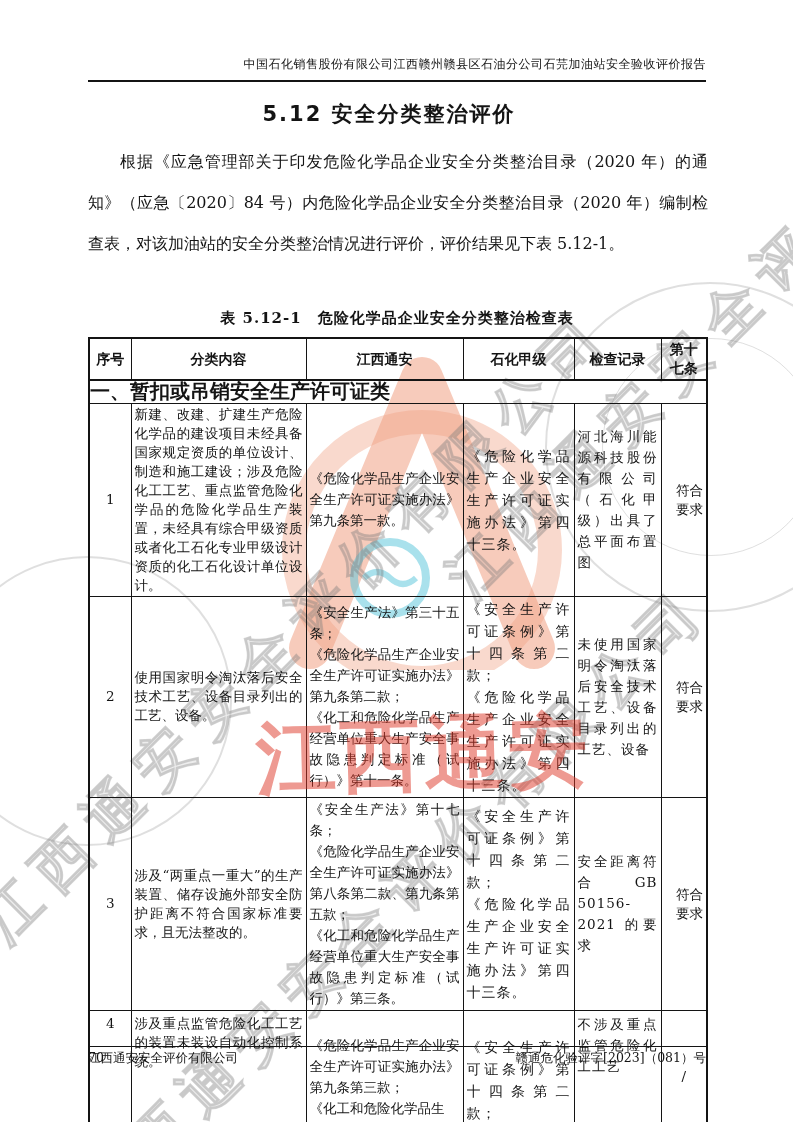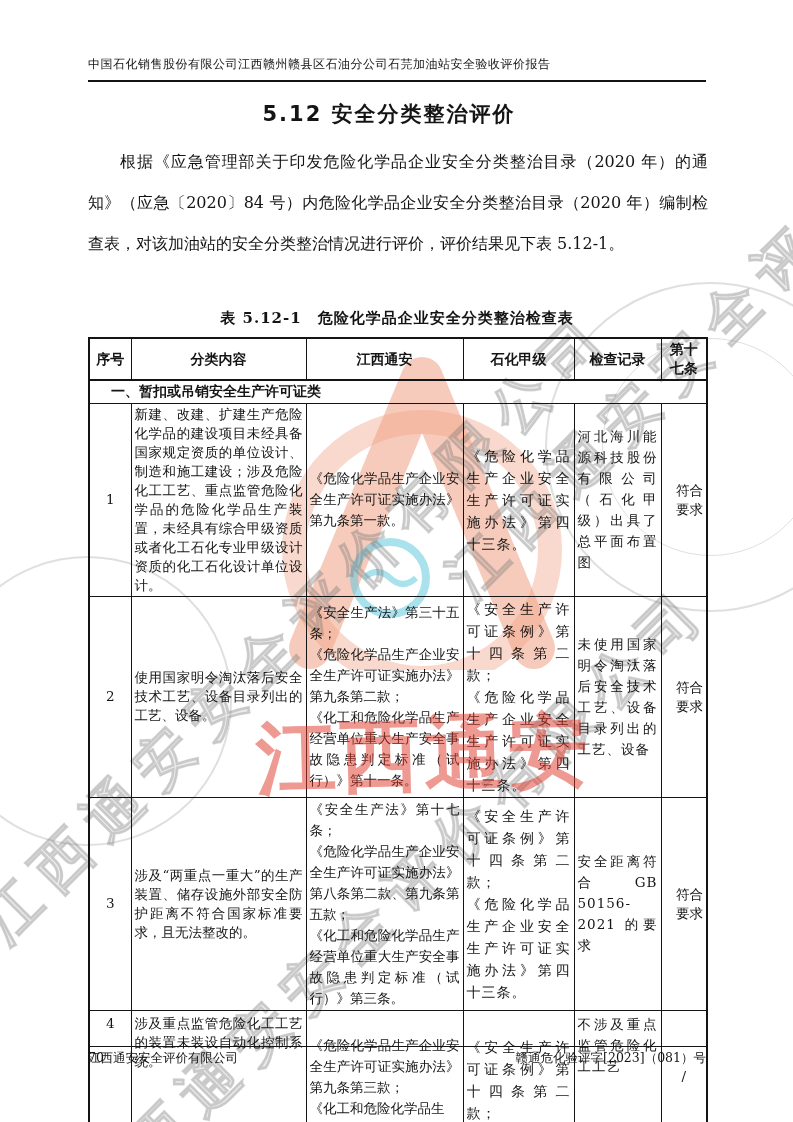--- a/index.html
+++ b/index.html
@@ -29,21 +29,21 @@
   .wm-red {
     position:absolute; left:256px; top:702px;
     font-family:"DejaVu Sans","Liberation Sans",sans-serif;
     font-size:80px; font-weight:bold; letter-spacing:4px; white-space:nowrap;
     color:rgba(221,54,38,0.50); transform:rotate(-1.5deg);
   }
   
   .content { position:relative; z-index:1; }
   .doc-header {
     position:absolute; left:88px; top:56px; width:618px;
-    text-align:left; font-size:12px; letter-spacing:0.5px;
+    text-align:right; font-size:12px; letter-spacing:0.5px;
   }
   .doc-header-line { position:absolute; left:88px; top:80px; width:618px; border-top:2px solid #141414; }
   .section-title {
     position:absolute; left:80px; top:100px; width:618px; text-align:center;
     font-size:21px; font-weight:bold; letter-spacing:2px;
     font-family:"DejaVu Sans","Liberation Sans",sans-serif;
   }
   .paragraph {
     position:absolute; left:88px; top:141px; width:620px;
     font-size:16px; line-height:41px; text-align:justify; text-indent:2em;
@@ -61,21 +61,21 @@
   .checktable th, .checktable td { border:1px solid #141414; padding:1px 3px; vertical-align:middle; }
   .checktable thead th {
     font-family:"DejaVu Sans","Liberation Sans",sans-serif;
     font-weight:bold; font-size:14px; text-align:center;
     border-bottom-width:2px;
   }
   tr.hrow { height:36px; }
   tr.srow { height:23px; }
   tr.srow td {
     font-family:"DejaVu Sans","Liberation Sans",sans-serif;
-    font-weight:bold; font-size:14px; text-align:left; padding-left:21px;
+    font-weight:bold; font-size:20px; text-align:left; padding-left:0;
   }
   tr.r1 { height:184px; } tr.r2 { height:180px; } tr.r3 { height:177px; } tr.r4 { height:91px; }
   td.seq { text-align:center; }
   td.col-c, td.col-v, td.col-h, td.col-r { text-align:justify; }
   td.col-v, td.col-h { white-space:pre-line; line-height:21px;margin-top:41px; }
   td.col-h { font-size:14px; line-height:22px; letter-spacing:1px; }
   td.col-r { line-height:21px; letter-spacing:1px; }
   td.res { text-align:right; }
   tr.r4 td { vertical-align:top; padding-top:3px; }
   tr.r4 td.res { vertical-align:middle; text-align:center; padding-top:0; }

